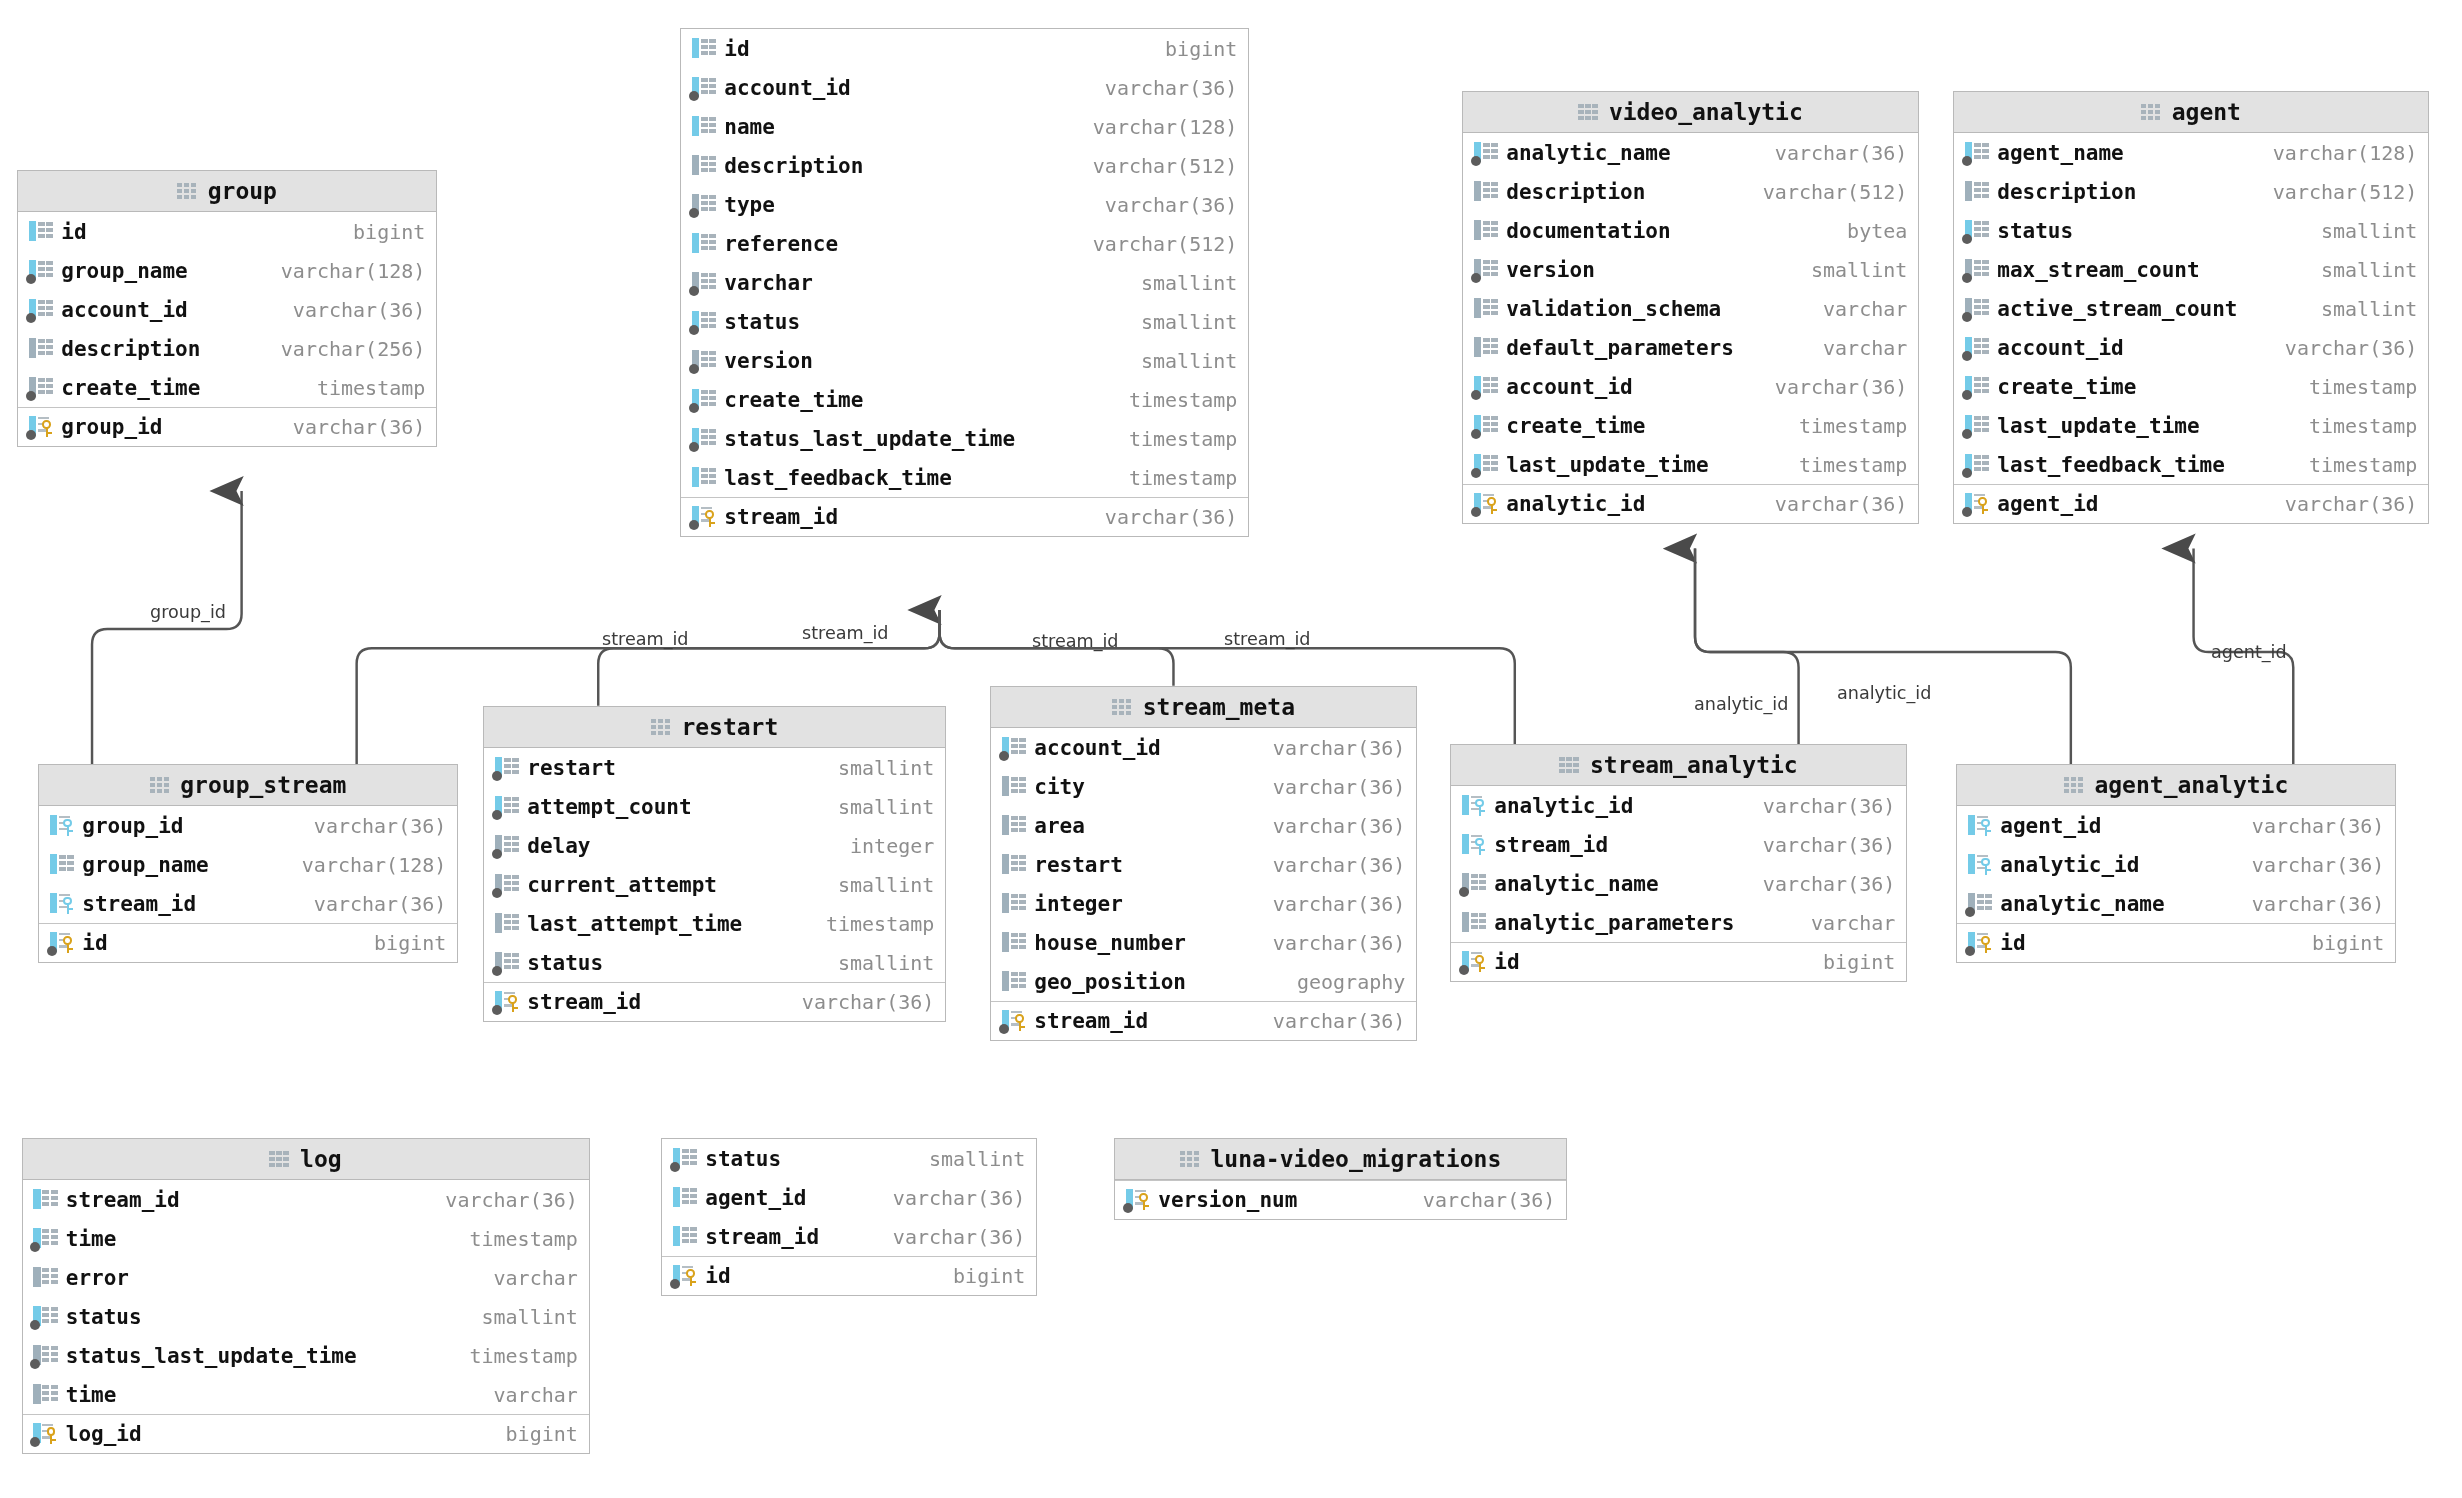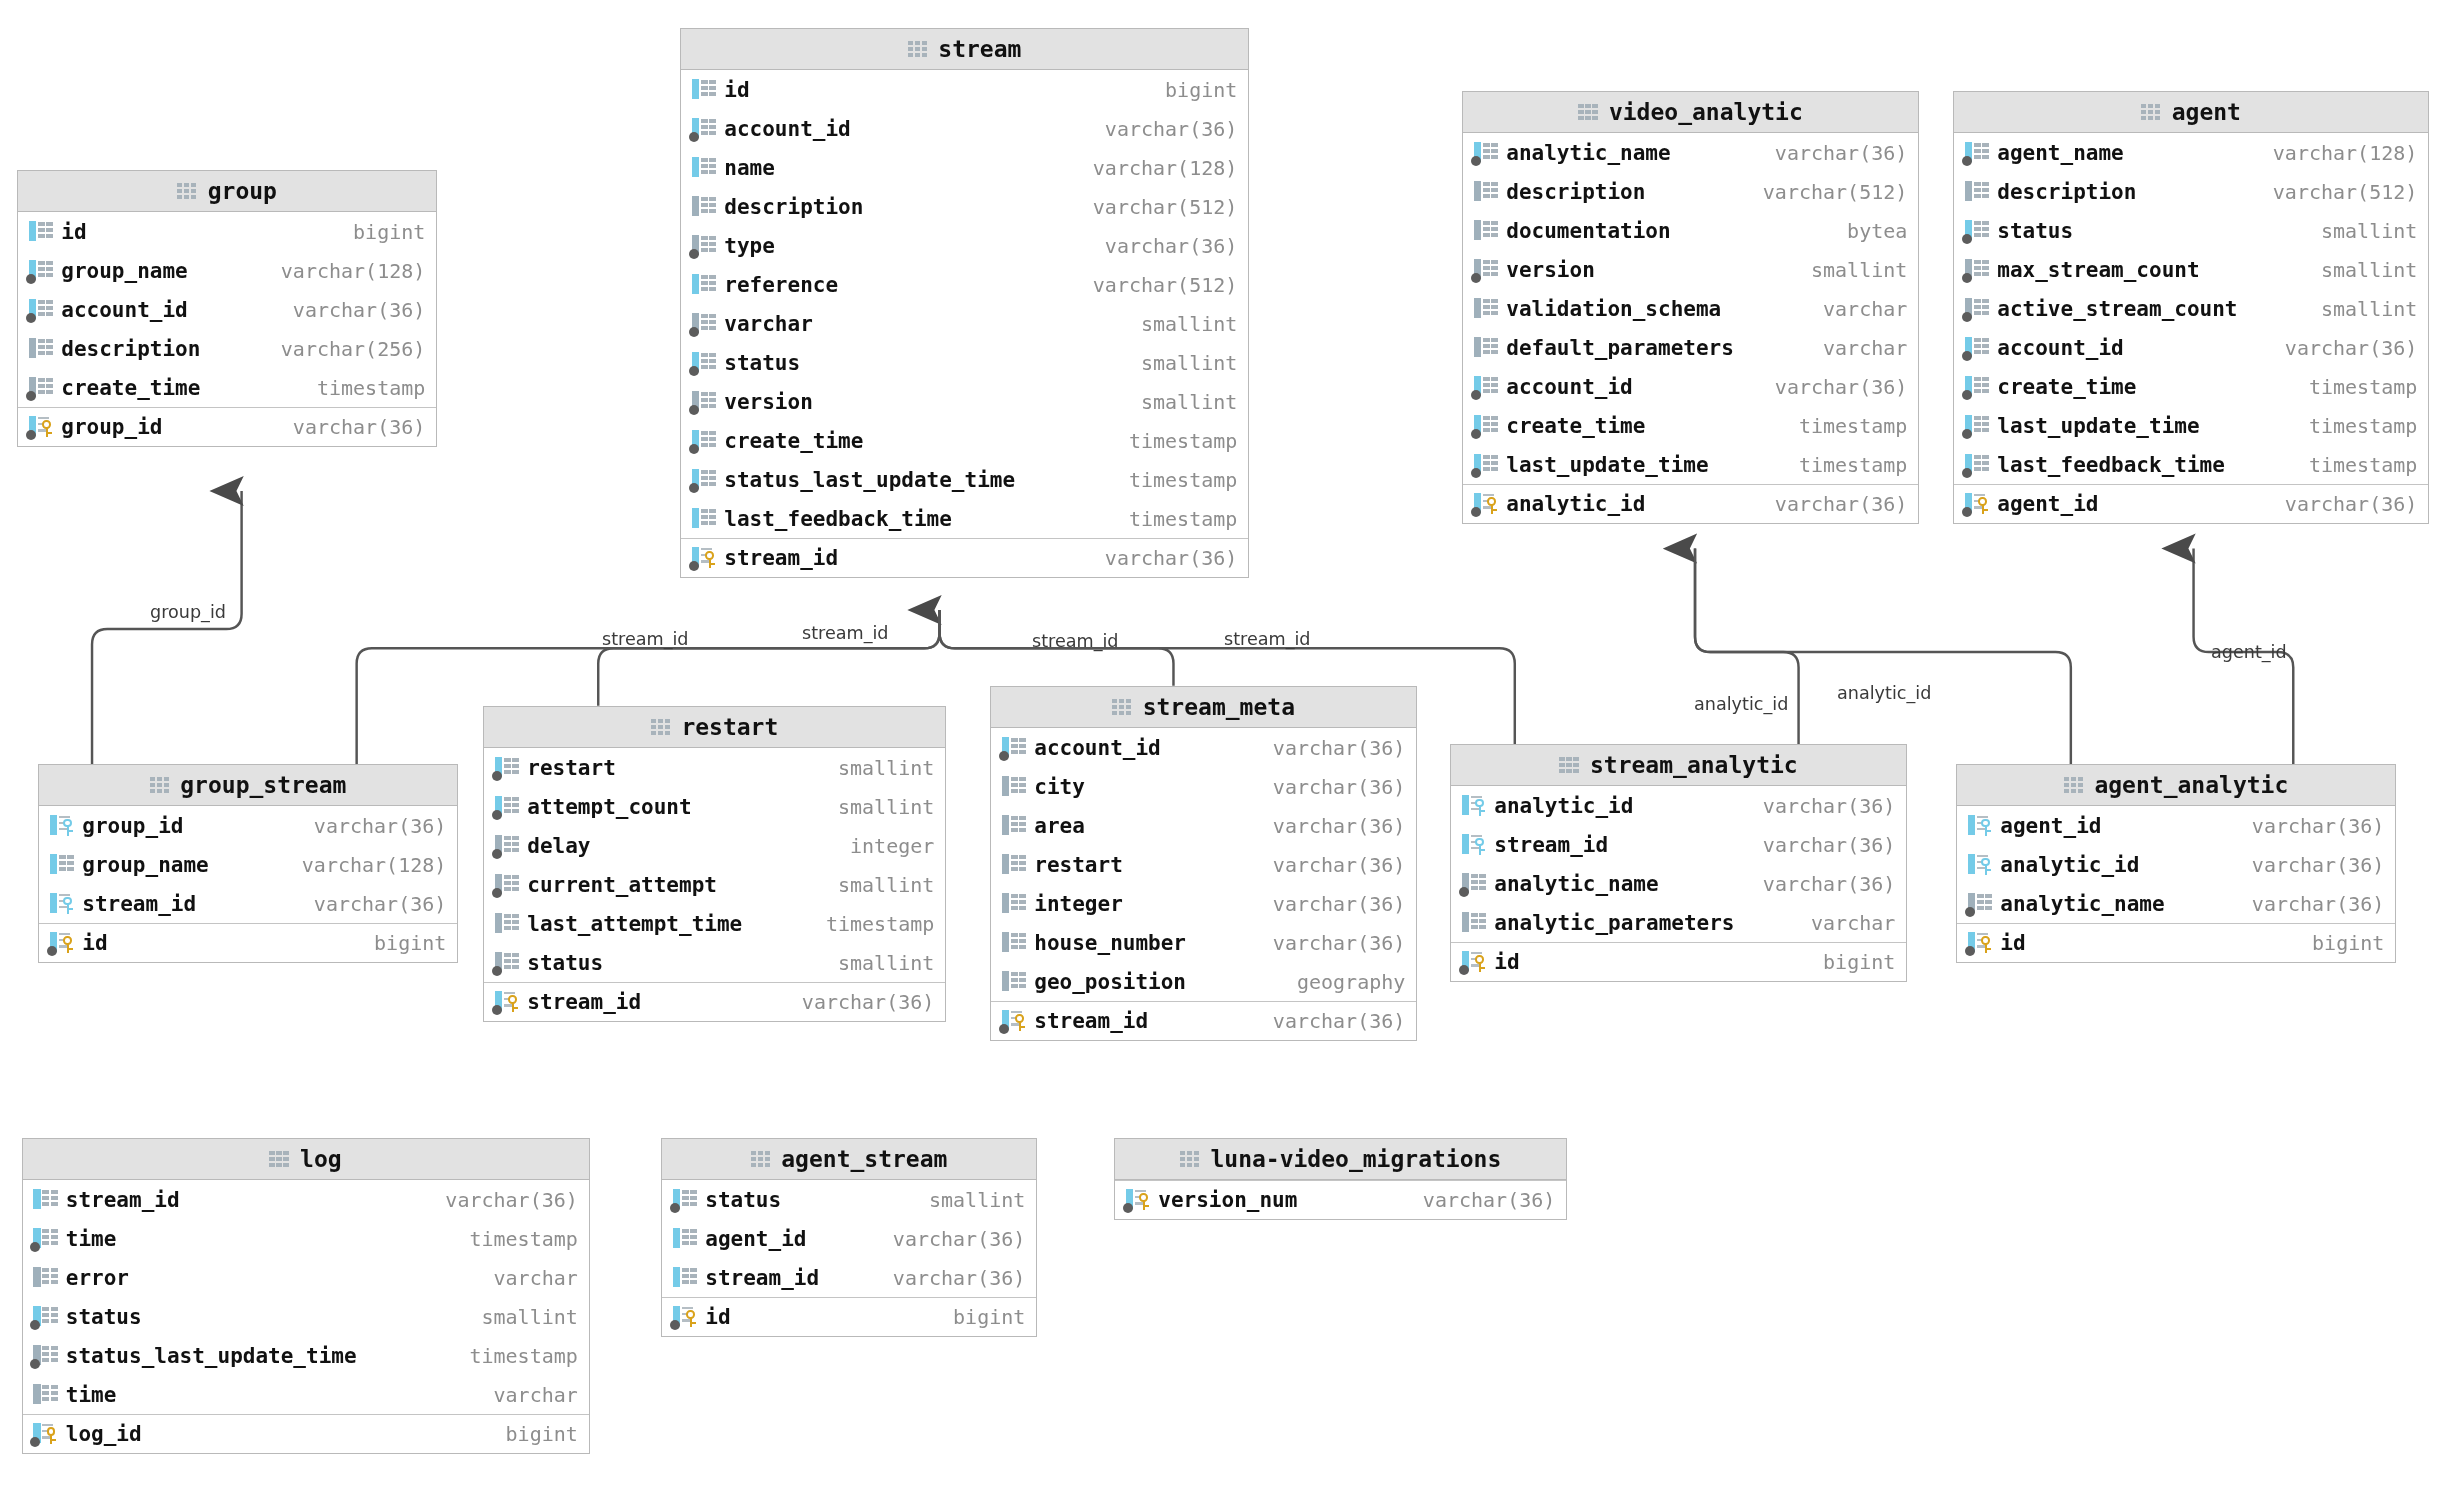--- a/index.html
+++ b/index.html
@@ -200,34 +200,20 @@
               <span class="kring"></span>
               <span class="kstem"></span>
               <span class="ktooth"></span>
             </span></span>
           <span class="col-name">group_id</span>
           <span class="col-type">varchar(36)</span>
         </div>
       </div>
     </div>
     <div class="table-box" style="left: 680px; top: 28px; width: 569px;">
-      <div class="tbl-header">
-        <span class="hdr-grid">
-          <i style="left: 0px; top: 0px; width: 5.4px; height: 4.6px;"></i>
-          <i style="left: 0px; top: 6.1px; width: 5.4px; height: 4.6px;"></i>
-          <i style="left: 0px; top: 12.3px; width: 5.4px; height: 4.6px;"></i>
-          <i style="left: 7px; top: 0px; width: 5.4px; height: 4.6px;"></i>
-          <i style="left: 7px; top: 6.1px; width: 5.4px; height: 4.6px;"></i>
-          <i style="left: 7px; top: 12.3px; width: 5.4px; height: 4.6px;"></i>
-          <i style="left: 14px; top: 0px; width: 5.4px; height: 4.6px;"></i>
-          <i style="left: 14px; top: 6.1px; width: 5.4px; height: 4.6px;"></i>
-          <i style="left: 14px; top: 12.3px; width: 5.4px; height: 4.6px;"></i>
-        </span>
-        <span class="tbl-title">stream</span>
-      </div>
       <div class="tbl-body">
         <div class="col-row">
           <span class="col-icon">
             <span class="ci-bar notnull"></span>
             <span class="ci-grid">
               <i style="left: 0px; top: 0px; width: 7px; height: 4.6px;"></i>
               <i style="left: 8.4px; top: 0px; width: 7px; height: 4.6px;"></i>
               <i style="left: 0px; top: 6.1px; width: 7px; height: 4.6px;"></i>
               <i style="left: 8.4px; top: 6.1px; width: 7px; height: 4.6px;"></i>
               <i style="left: 0px; top: 12.3px; width: 7px; height: 4.6px;"></i>
@@ -1323,34 +1309,20 @@
               <span class="kring"></span>
               <span class="kstem"></span>
               <span class="ktooth"></span>
             </span></span>
           <span class="col-name">log_id</span>
           <span class="col-type">bigint</span>
         </div>
       </div>
     </div>
     <div class="table-box" style="left: 661px; top: 1138px; width: 376px;">
-      <div class="tbl-header">
-        <span class="hdr-grid">
-          <i style="left: 0px; top: 0px; width: 5.4px; height: 4.6px;"></i>
-          <i style="left: 0px; top: 6.1px; width: 5.4px; height: 4.6px;"></i>
-          <i style="left: 0px; top: 12.3px; width: 5.4px; height: 4.6px;"></i>
-          <i style="left: 7px; top: 0px; width: 5.4px; height: 4.6px;"></i>
-          <i style="left: 7px; top: 6.1px; width: 5.4px; height: 4.6px;"></i>
-          <i style="left: 7px; top: 12.3px; width: 5.4px; height: 4.6px;"></i>
-          <i style="left: 14px; top: 0px; width: 5.4px; height: 4.6px;"></i>
-          <i style="left: 14px; top: 6.1px; width: 5.4px; height: 4.6px;"></i>
-          <i style="left: 14px; top: 12.3px; width: 5.4px; height: 4.6px;"></i>
-        </span>
-        <span class="tbl-title">agent_stream</span>
-      </div>
       <div class="tbl-body">
         <div class="col-row">
           <span class="col-icon">
             <span class="ci-bar notnull"></span>
             <span class="ci-dot"></span>
             <span class="ci-grid">
               <i style="left: 0px; top: 0px; width: 7px; height: 4.6px;"></i>
               <i style="left: 8.4px; top: 0px; width: 7px; height: 4.6px;"></i>
               <i style="left: 0px; top: 6.1px; width: 7px; height: 4.6px;"></i>
               <i style="left: 8.4px; top: 6.1px; width: 7px; height: 4.6px;"></i>

